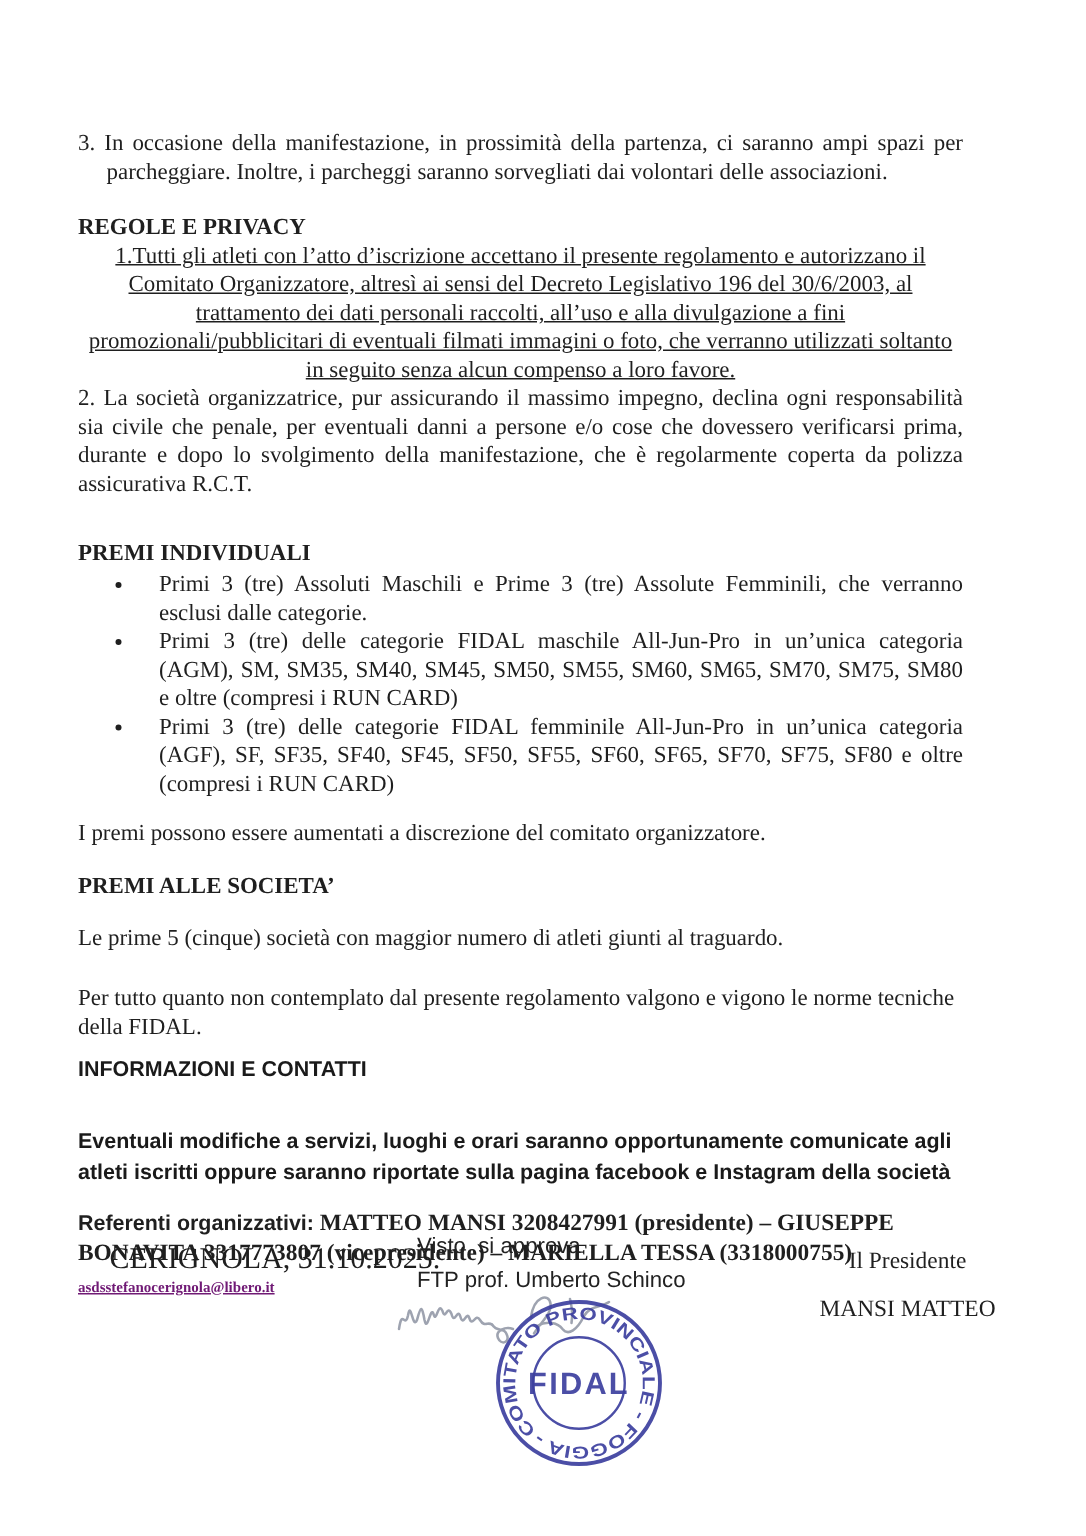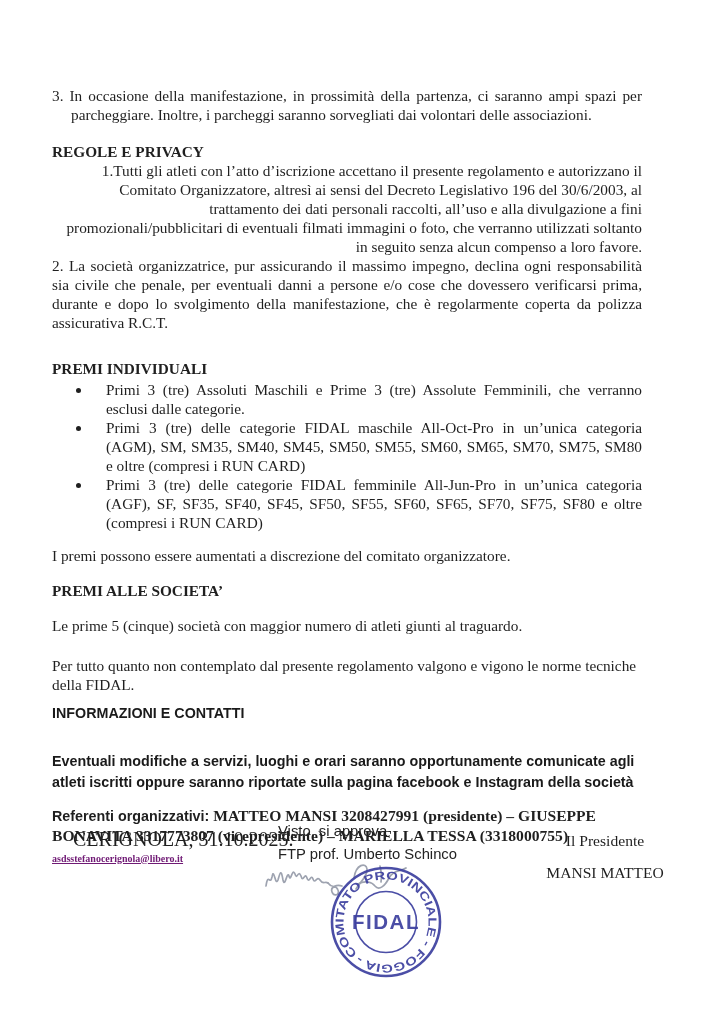--- a/index.html
+++ b/index.html
@@ -14,21 +14,21 @@
     overflow:hidden;
   }
   .content{
     position:absolute;
     left:52px;top:86px;
     width:590px;
   }
   p{margin:0;}
   .hang{padding-left:19px;text-indent:-19px;text-align:justify;}
   .heading{font-weight:bold;margin-top:18px;}
-  .para-left{text-align:right;}
+  .para-left{text-align:center;text-decoration:underline;}
   .para-just{text-align:justify;}
   .mt-privacy{margin-top:0;}
   .mt-premi{margin-top:27px;}
   ul.bullets{
     margin:2px 0 0 0;
     padding:0 0 0 40px;
     text-align:justify;
   }
   ul.bullets li{
     margin:0;
@@ -95,21 +95,21 @@
     <p class="heading">REGOLE E PRIVACY</p>
 
     <p class="para-left mt-privacy">1.Tutti gli atleti con l’atto d’iscrizione accettano il presente regolamento e autorizzano il Comitato Organizzatore, altresì ai sensi del Decreto Legislativo 196 del 30/6/2003, al trattamento dei dati personali raccolti, all’uso e alla divulgazione a fini promozionali/pubblicitari di eventuali filmati immagini o foto, che verranno utilizzati soltanto in seguito senza alcun compenso a loro favore.</p>
 
     <p class="para-just">2. La società organizzatrice, pur assicurando il massimo impegno, declina ogni responsabilità sia civile che penale, per eventuali danni a persone e/o cose che dovessero verificarsi prima, durante e dopo lo svolgimento della manifestazione, che è regolarmente coperta da polizza assicurativa R.C.T.</p>
 
     <p class="heading mt-premi">PREMI INDIVIDUALI</p>
 
     <ul class="bullets">
       <li>Primi 3 (tre) Assoluti Maschili e Prime 3 (tre) Assolute Femminili, che verranno esclusi dalle categorie.</li>
-      <li>Primi 3 (tre) delle categorie FIDAL maschile All-Oct-Pro in un’unica categoria (AGM), SM, SM35, SM40, SM45, SM50, SM55, SM60, SM65, SM70, SM75, SM80 e oltre (compresi i RUN CARD)</li>
+      <li>Primi 3 (tre) delle categorie FIDAL maschile All-Jun-Pro in un’unica categoria (AGM), SM, SM35, SM40, SM45, SM50, SM55, SM60, SM65, SM70, SM75, SM80 e oltre (compresi i RUN CARD)</li>
       <li>Primi 3 (tre) delle categorie FIDAL femminile All-Jun-Pro in un’unica categoria (AGF), SF, SF35, SF40, SF45, SF50, SF55, SF60, SF65, SF70, SF75, SF80 e oltre (compresi i RUN CARD)</li>
     </ul>
 
     <p class="note">I premi possono essere aumentati a discrezione del comitato organizzatore.</p>
 
     <p class="heading h-societa">PREMI ALLE SOCIETA’</p>
 
     <p class="societa-text">Le prime 5 (cinque) società con maggior numero di atleti giunti al traguardo.</p>
 
     <p class="norme">Per tutto quanto non contemplato dal presente regolamento valgono e vigono le norme tecniche della FIDAL.</p>

